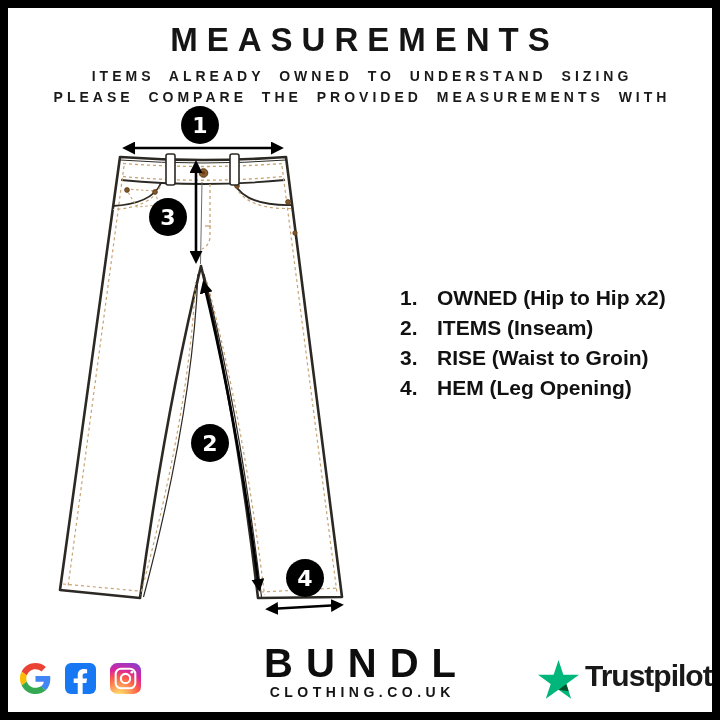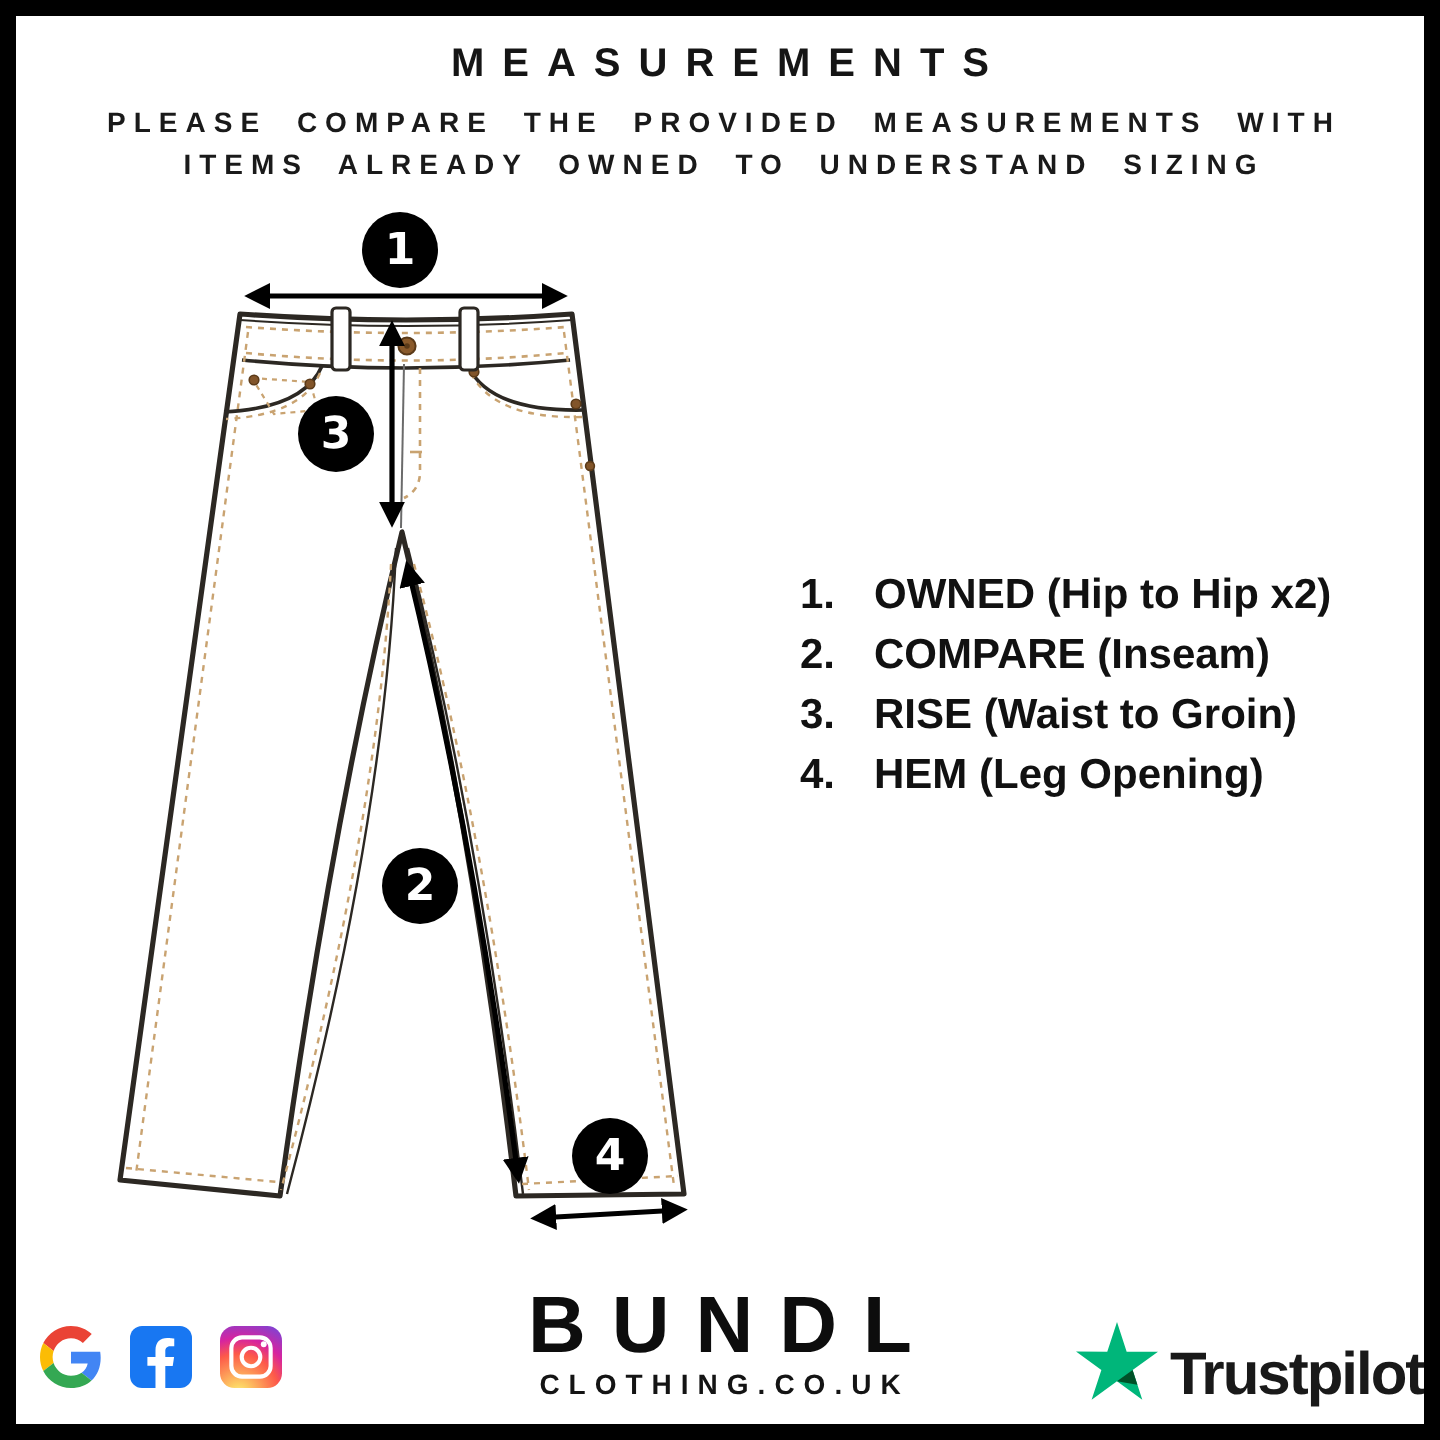--- a/index.html
+++ b/index.html
@@ -5,21 +5,21 @@
   html,body{margin:0;padding:0;background:#888;}
   *{box-sizing:border-box;}
   #stage{
     position:relative;width:720px;height:720px;margin:0 auto;
     background:#ffffff;border:8px solid #000;
     font-family:"Liberation Sans", sans-serif;color:#111;overflow:hidden;
   }
   
   .hdr{position:absolute;left:0;top:0;width:704px;text-align:center;}
   .title{
-    margin:13px 0 0;font-size:20px;font-weight:bold;letter-spacing:9px;padding-left:9px;
+    margin:13px 0 0;font-size:33px;font-weight:bold;letter-spacing:9px;padding-left:9px;
     color:#151515;
   }
   .sub{
     margin:7px 0 0;font-size:14px;font-weight:bold;letter-spacing:4px;word-spacing:7px;
     padding-left:4px;line-height:21px;color:#1a1a1a;
   }
   .sub+.sub{margin-top:0;}
   
   .jeans-wrap{position:absolute;left:32px;top:102px;width:320px;height:520px;}
   .jeans-wrap svg{position:absolute;left:0;top:0;}
@@ -35,32 +35,32 @@
   }
   .legend li{display:flex;line-height:30px;font-size:21px;font-weight:bold;color:#111;}
   .legend .num{width:37px;flex:0 0 37px;}
   .legend .lbl{flex:1;}
   
   .social{position:absolute;left:12px;top:655px;display:flex;gap:14px;align-items:center;}
   .social svg{display:block;}
   .brand{position:absolute;left:50%;transform:translateX(-50%);top:636px;text-align:center;white-space:nowrap;}
   .brand-name{font-size:40px;font-weight:bold;letter-spacing:13px;padding-left:13px;color:#0d0d0d;line-height:38px;}
   .brand-domain{font-size:14px;font-weight:bold;letter-spacing:4.5px;padding-left:4.5px;color:#141414;margin-top:2px;}
-  .trustpilot{position:absolute;left:530px;top:651px;display:flex;align-items:flex-end;gap:6px;height:46px;}
+  .trustpilot{position:absolute;left:530px;top:651px;display:flex;align-items:flex-start;gap:6px;height:46px;}
   .tp-word{font-size:30px;font-weight:bold;letter-spacing:-1px;}
 </style>
 </head>
 <body>
 
 <div id="stage">
 
   <div class="hdr">
     <h1 class="title">MEASUREMENTS</h1>
+    <p class="sub">ITEMS ALREADY OWNED TO UNDERSTAND SIZING</p>
     <p class="sub">PLEASE COMPARE THE PROVIDED MEASUREMENTS WITH</p>
-    <p class="sub">ITEMS ALREADY OWNED TO UNDERSTAND SIZING</p>
   </div>
 
   <div class="jeans-wrap">
     <svg width="320" height="520" viewBox="0 0 320 520">
       <defs>
         <marker id="ah" viewBox="0 0 10 10" refX="7" refY="5" markerWidth="5" markerHeight="5" orient="auto-start-reverse">
           <path d="M0 0 L10 5 L0 10 Z" fill="#000"></path>
         </marker>
       </defs>
 
@@ -134,21 +134,21 @@
       </div>
   </div>
 
   <ol class="legend">
     <li>
       <span class="num">1.</span>
       <span class="lbl">OWNED (Hip to Hip x2)</span>
     </li>
     <li>
       <span class="num">2.</span>
-      <span class="lbl">COMPARE (Inseam)</span>
+      <span class="lbl">ITEMS (Inseam)</span>
     </li>
     <li>
       <span class="num">3.</span>
       <span class="lbl">RISE (Waist to Groin)</span>
     </li>
     <li>
       <span class="num">4.</span>
       <span class="lbl">HEM (Leg Opening)</span>
     </li>
   </ol>

